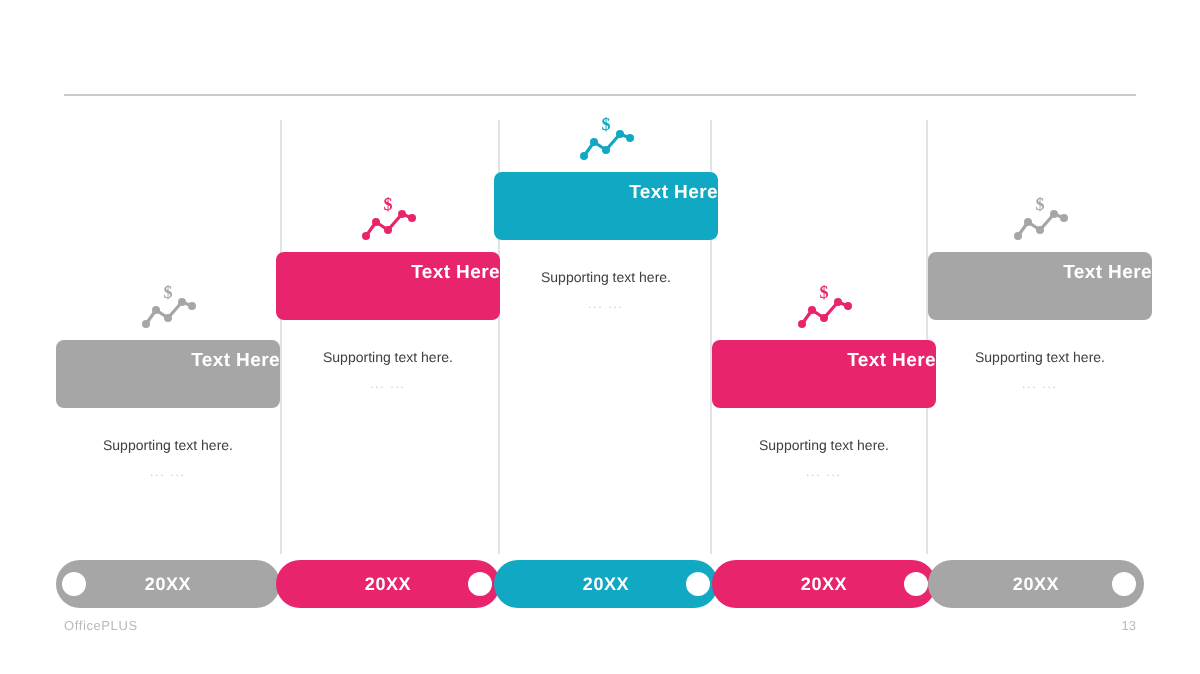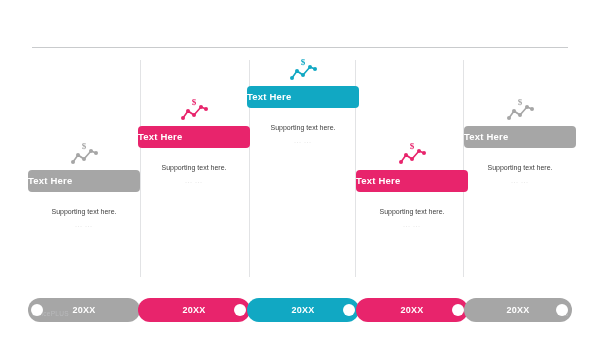--- a/index.html
+++ b/index.html
@@ -22,28 +22,28 @@
   .vdiv{position:absolute;top:60px;width:1px;height:217px;background:#e2e3e5;}
 
   
   .col{position:absolute;width:112px;text-align:center;}
 
   .icon{height:26px;margin:0 auto 4px auto;display:block;}
 
   .pill{
     display:block;
     box-sizing:border-box;
-    width:112px;height:22px;
+    width:112px;height:34px;
     line-height:22px;
     border-radius:4px;
     color:#ffffff;
     font-size:9.5px;
     font-weight:bold;
     letter-spacing:.2px;
-    text-align:left;
+    text-align:right;
     margin:0 auto;
   }
   .pill.grey{background:#a6a6a6;}
   .pill.pink{background:#e8246c;}
   .pill.teal{background:#11a8c3;}
 
   .support{
     margin-top:16px;
     font-size:7px;
     color:#404040;
@@ -52,21 +52,21 @@
   .support-sub{
     margin-top:6px;
     font-size:5.5px;
     color:#bfbfbf;
     letter-spacing:1px;
   }
 
   
   .timeline{position:absolute;left:0;top:280px;width:600px;height:24px;}
   .seg{
-    position:absolute;top:18px;height:24px;
+    position:absolute;top:0;height:24px;
     color:#ffffff;font-size:9px;font-weight:bold;
     display:flex;align-items:center;justify-content:center;
     letter-spacing:.3px;
   }
   .seg.grey{background:#a6a6a6;}
   .seg.pink{background:#e8246c;}
   .seg.teal{background:#11a8c3;}
   .seg .lbl{position:relative;z-index:3;}
 
   .cap-left{border-top-left-radius:12px;border-bottom-left-radius:12px;}

